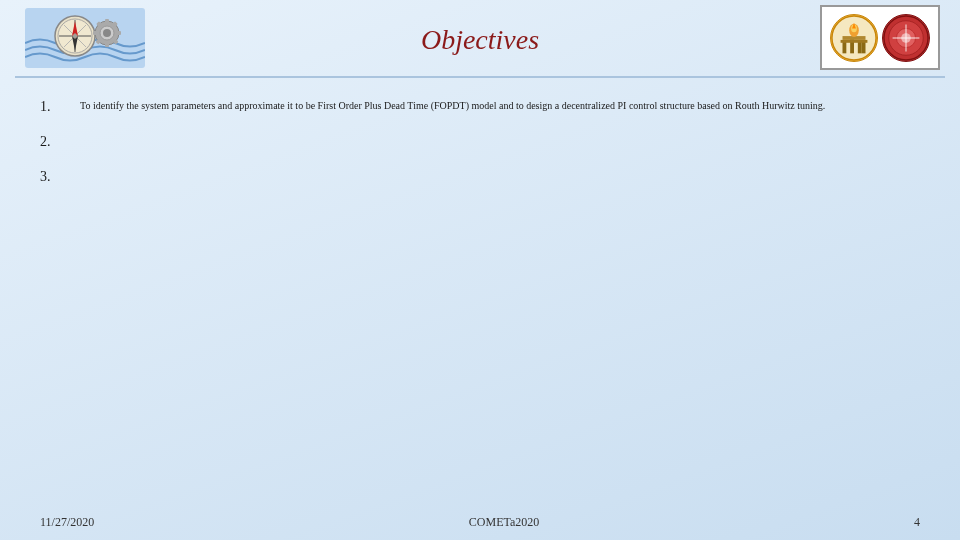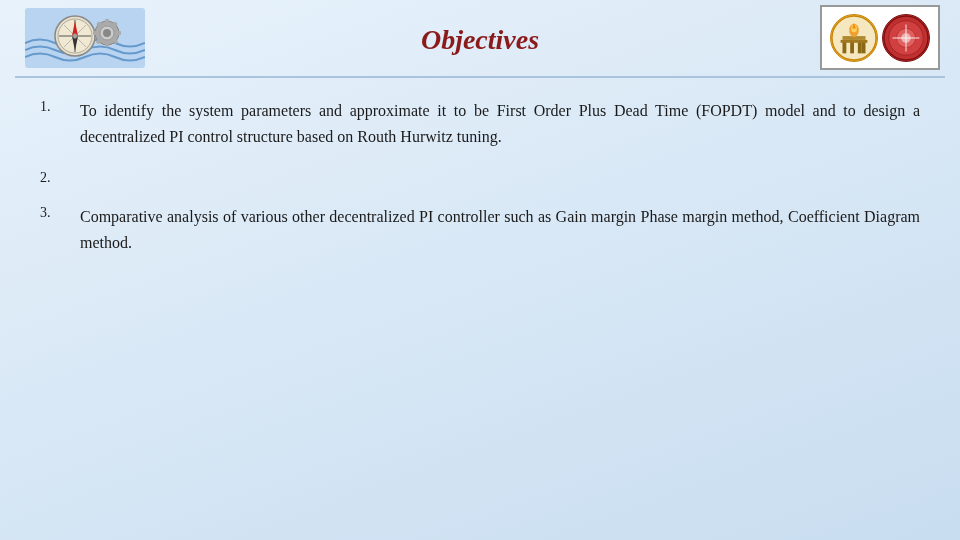--- a/index.html
+++ b/index.html
@@ -44,21 +44,21 @@
     }
 
     
     .logo-left svg {
       width: 120px;
       height: 60px;
     }
 
     .title-text {
       font-size: 28px;
-      font-weight: bold;
+      font-weight: normal;
       color: #8B1A1A;
       text-align: center;
       font-style: italic;
     }
 
     .logo-right {
       position: absolute;
       right: 20px;
       top: 5px;
       width: 120px;
@@ -117,21 +117,21 @@
     }
 
     .obj-number {
       min-width: 40px;
       font-size: 14px;
       color: #1a1a1a;
       padding-top: 1px;
     }
 
     .obj-text {
-      font-size: 16px;
+      font-size: 10px;
       color: #1a1a1a;
       line-height: 1.65;
       text-align: justify;
     }
 
     
     .footer {
       display: flex;
       justify-content: space-between;
       align-items: center;
@@ -237,19 +237,23 @@
       <span class="obj-number">1.</span>
       <p class="obj-text">To identify the system parameters and approximate it to be First Order Plus Dead Time (FOPDT) model and to design a decentralized PI control structure based on Routh Hurwitz tuning.</p>
     </div>
 
     <div class="objective-item">
       <span class="obj-number">2.</span>
     </div>
 
     <div class="objective-item">
       <span class="obj-number">3.</span>
-      <p class="obj-text">Comparative analysis of various other decentralized PI controller such as Gain margin Phase margin method, Coefficient Diagram method.</p>
     </div>
 
   </div>
 
+  <div class="footer">
+    <span class="footer-left">11/27/2020</span>
+    <span class="footer-center">COMETa2020</span>
+    <span class="footer-right">4</span>
+  </div>
 
 </div>
 
 </body></html>

